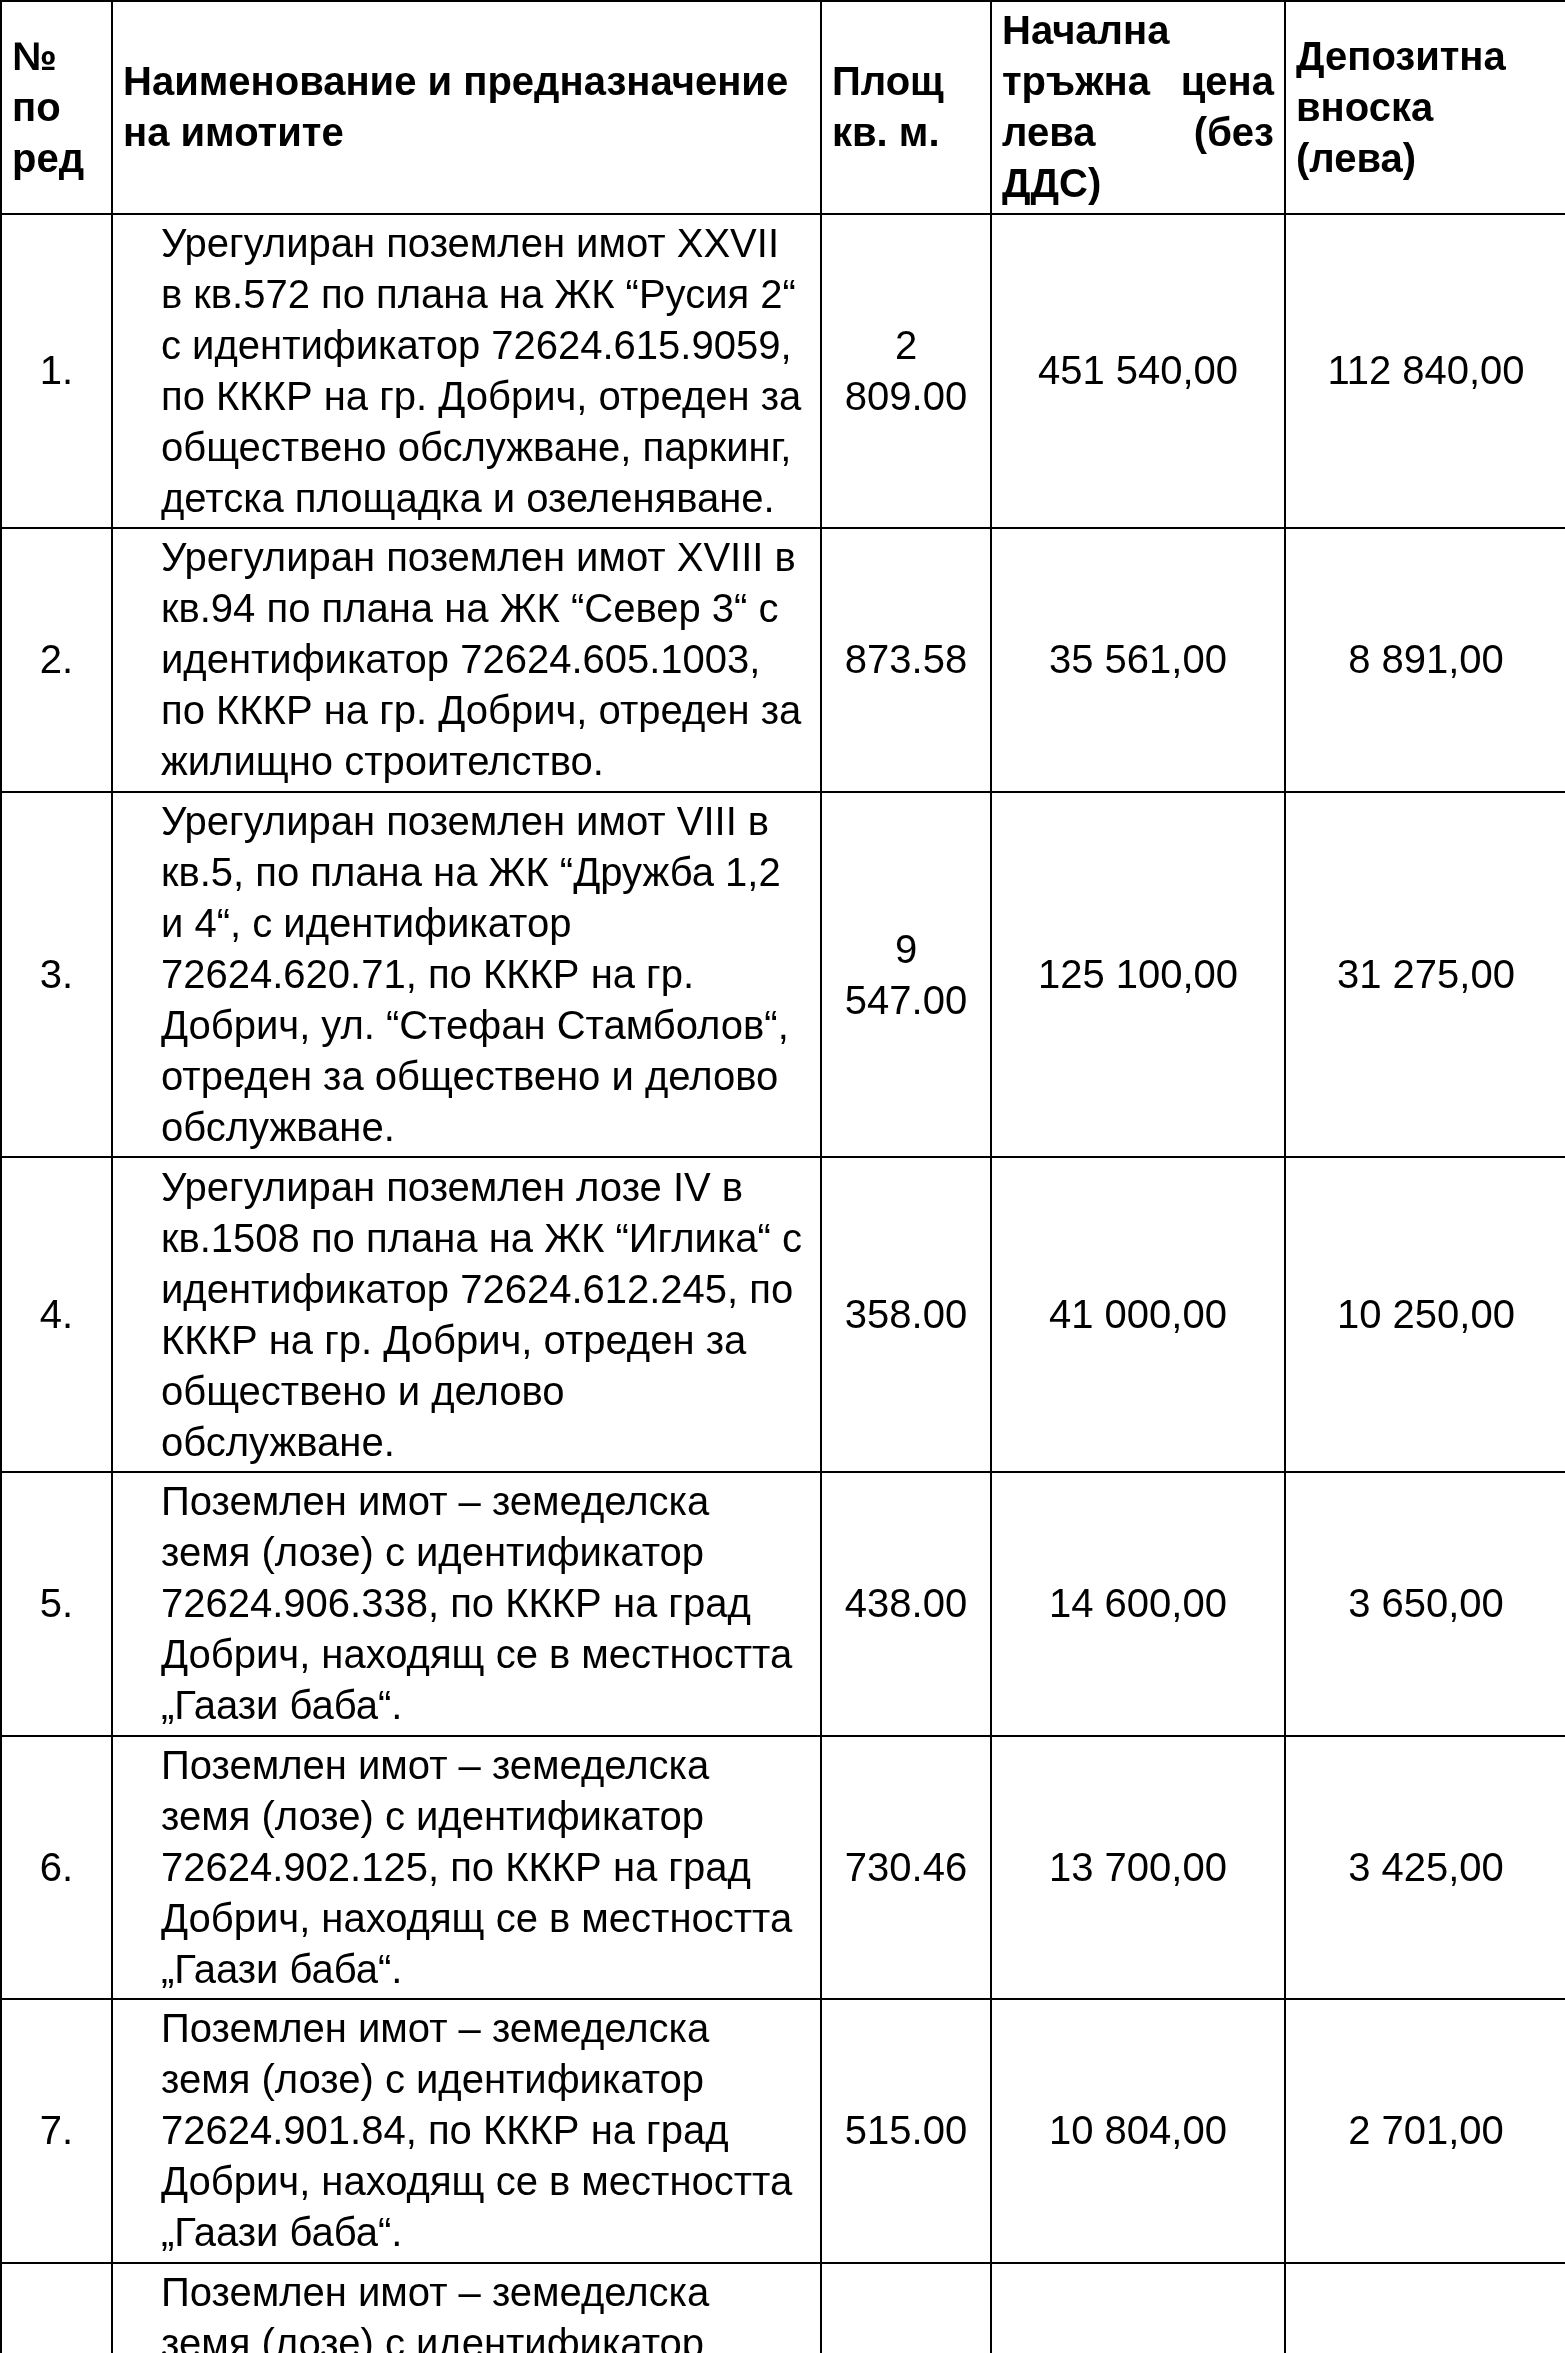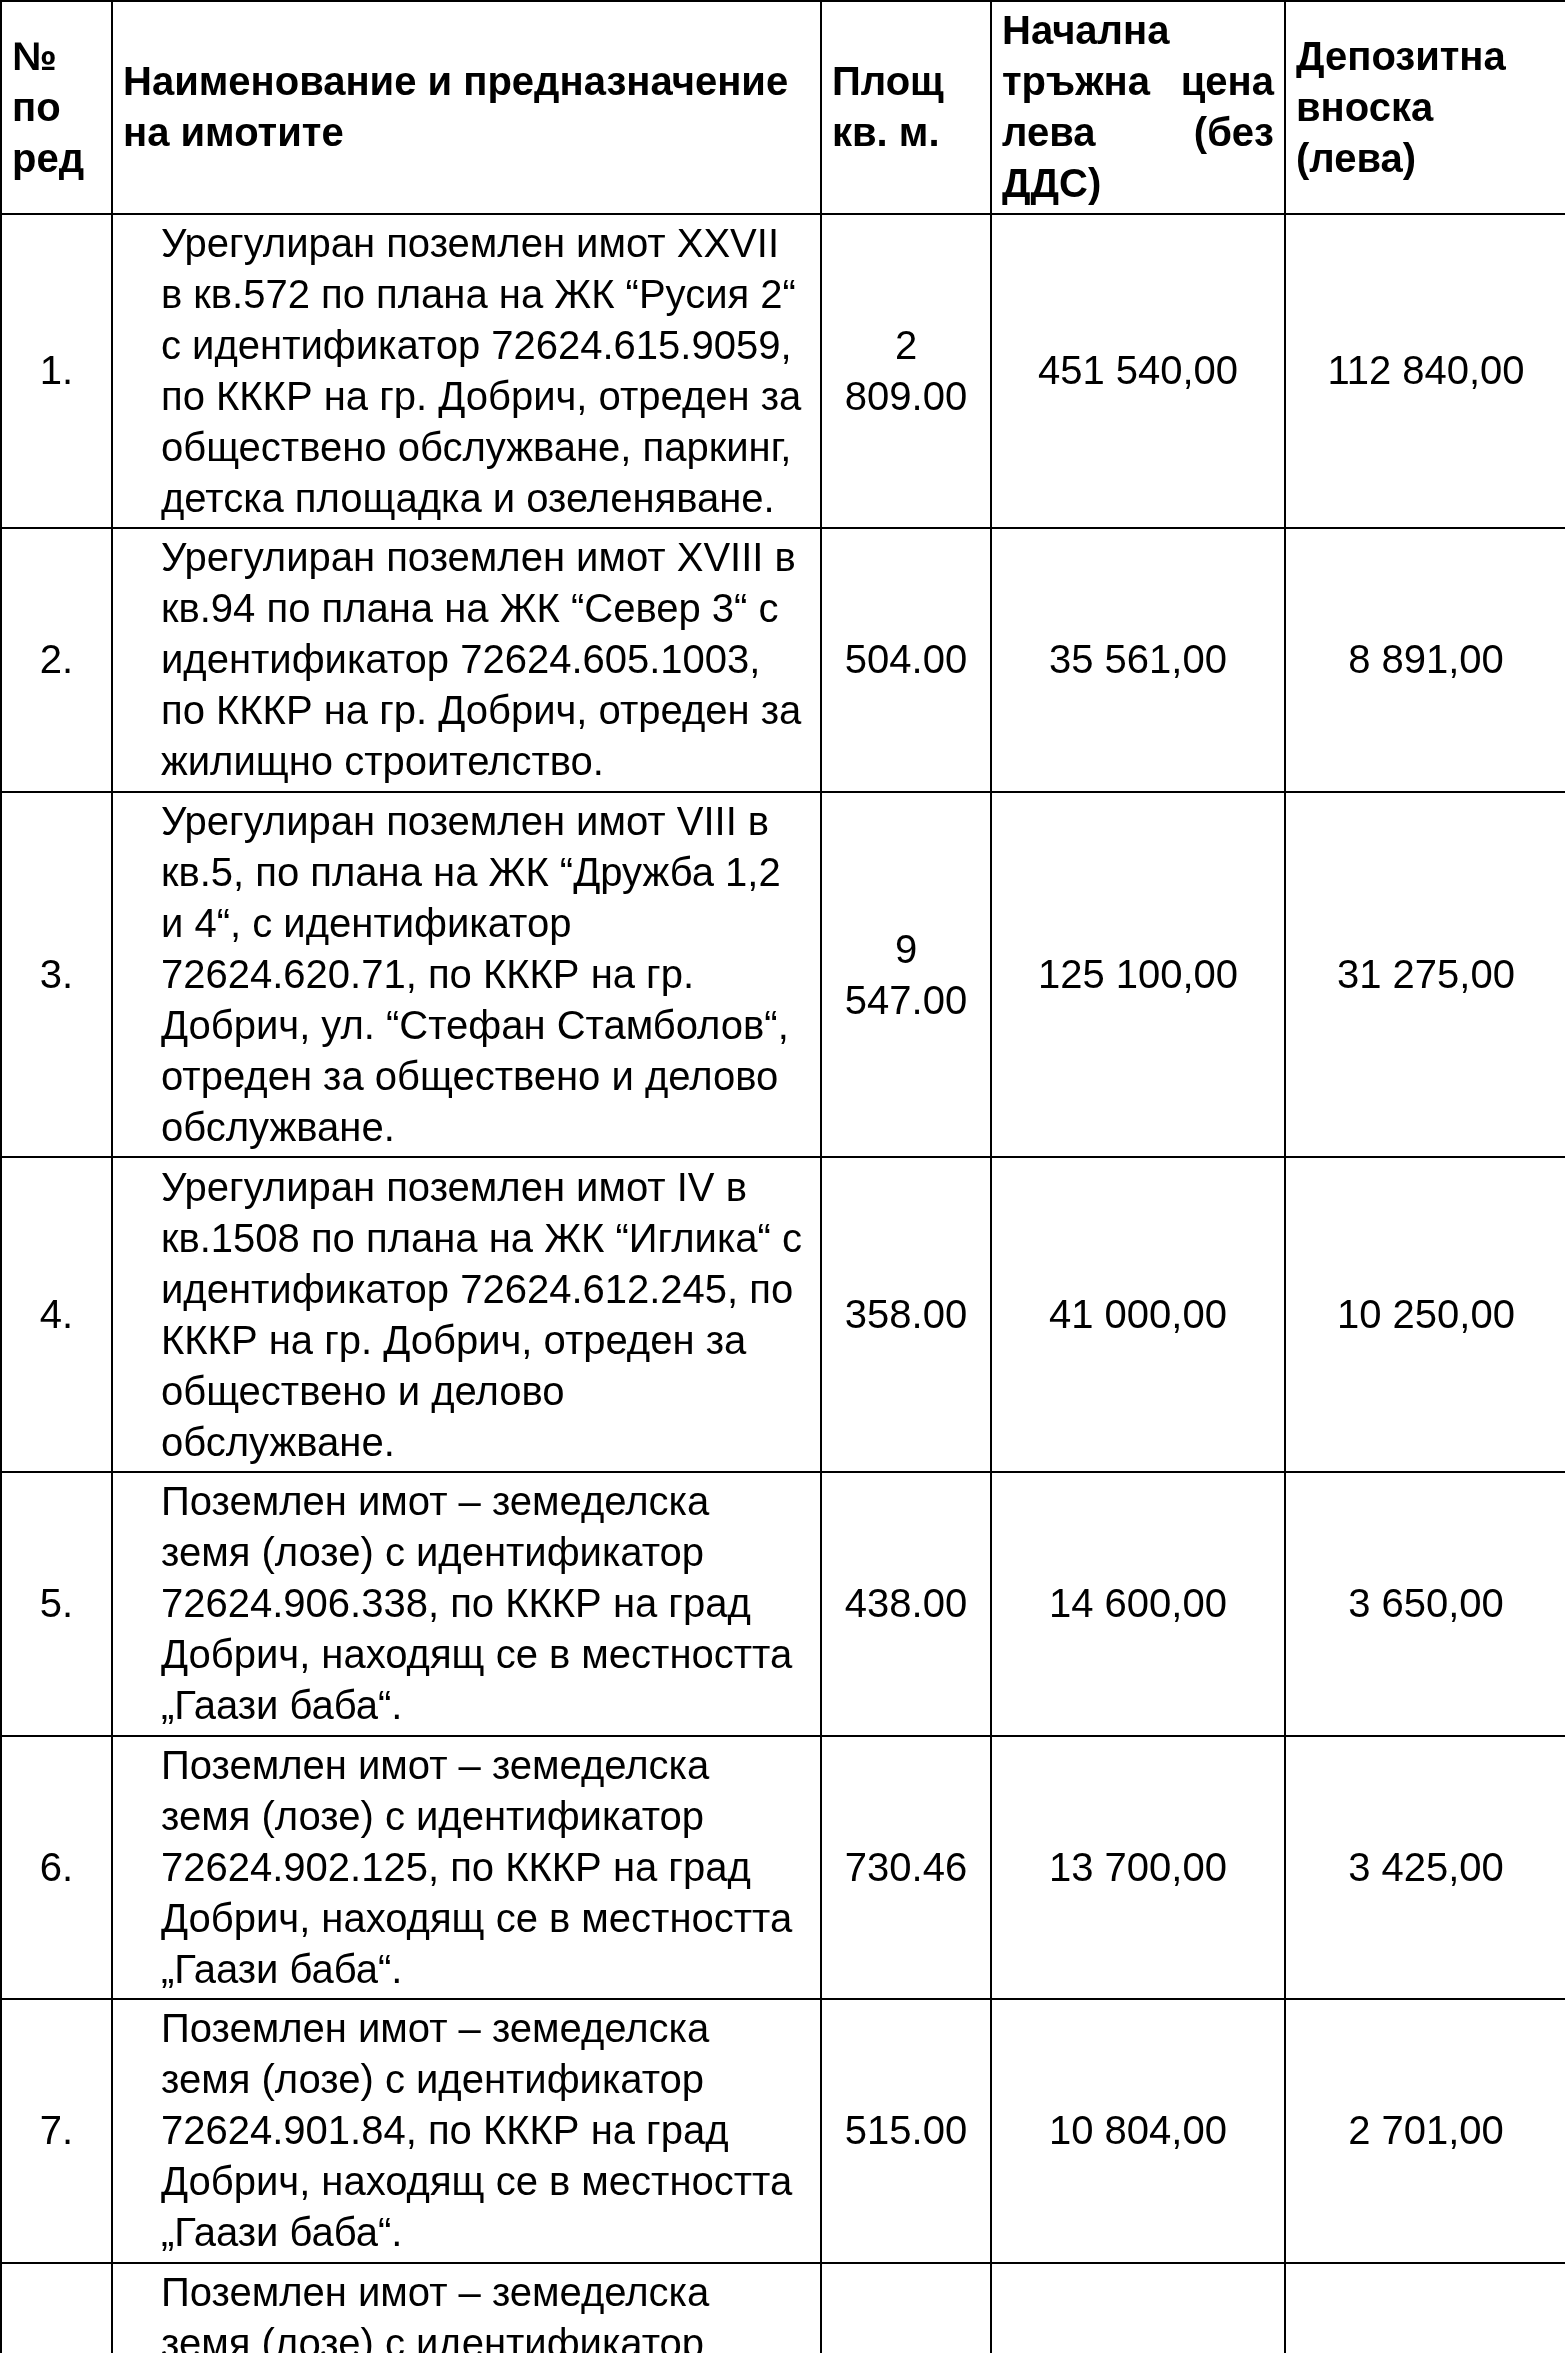--- a/index.html
+++ b/index.html
@@ -79,34 +79,34 @@
     <tr>
       <td class="c-num">1.</td>
       <td class="c-name">Урегулиран поземлен имот XXVII в кв.572 по плана на ЖК “Русия 2“ с идентификатор 72624.615.9059, по КККР на гр. Добрич, отреден за обществено обслужване, паркинг, детска площадка и озеленяване.</td>
       <td class="c-area">2 809.00</td>
       <td class="c-price">451 540,00</td>
       <td class="c-deposit">112 840,00</td>
     </tr>
     <tr>
       <td class="c-num">2.</td>
       <td class="c-name">Урегулиран поземлен имот XVIII в кв.94 по плана на ЖК “Север 3“ с идентификатор 72624.605.1003, по КККР на гр. Добрич, отреден за жилищно строителство.</td>
-      <td class="c-area">504.00</td>
+      <td class="c-area">873.58</td>
       <td class="c-price">35 561,00</td>
       <td class="c-deposit">8 891,00</td>
     </tr>
     <tr>
       <td class="c-num">3.</td>
       <td class="c-name">Урегулиран поземлен имот VIII в кв.5, по плана на ЖК “Дружба 1,2 и 4“, с идентификатор 72624.620.71, по КККР на гр. Добрич, ул. “Стефан Стамболов“, отреден за обществено и делово обслужване.</td>
       <td class="c-area">9 547.00</td>
       <td class="c-price">125 100,00</td>
       <td class="c-deposit">31 275,00</td>
     </tr>
     <tr>
       <td class="c-num">4.</td>
-      <td class="c-name">Урегулиран поземлен имот IV в кв.1508 по плана на ЖК “Иглика“ с идентификатор 72624.612.245, по КККР на гр. Добрич, отреден за обществено и делово обслужване.</td>
+      <td class="c-name">Урегулиран поземлен лозе IV в кв.1508 по плана на ЖК “Иглика“ с идентификатор 72624.612.245, по КККР на гр. Добрич, отреден за обществено и делово обслужване.</td>
       <td class="c-area">358.00</td>
       <td class="c-price">41 000,00</td>
       <td class="c-deposit">10 250,00</td>
     </tr>
     <tr>
       <td class="c-num">5.</td>
       <td class="c-name">Поземлен имот – земеделска земя (лозе) с идентификатор 72624.906.338, по КККР на град Добрич, находящ се в местността „Гаази баба“.</td>
       <td class="c-area">438.00</td>
       <td class="c-price">14 600,00</td>
       <td class="c-deposit">3 650,00</td>

